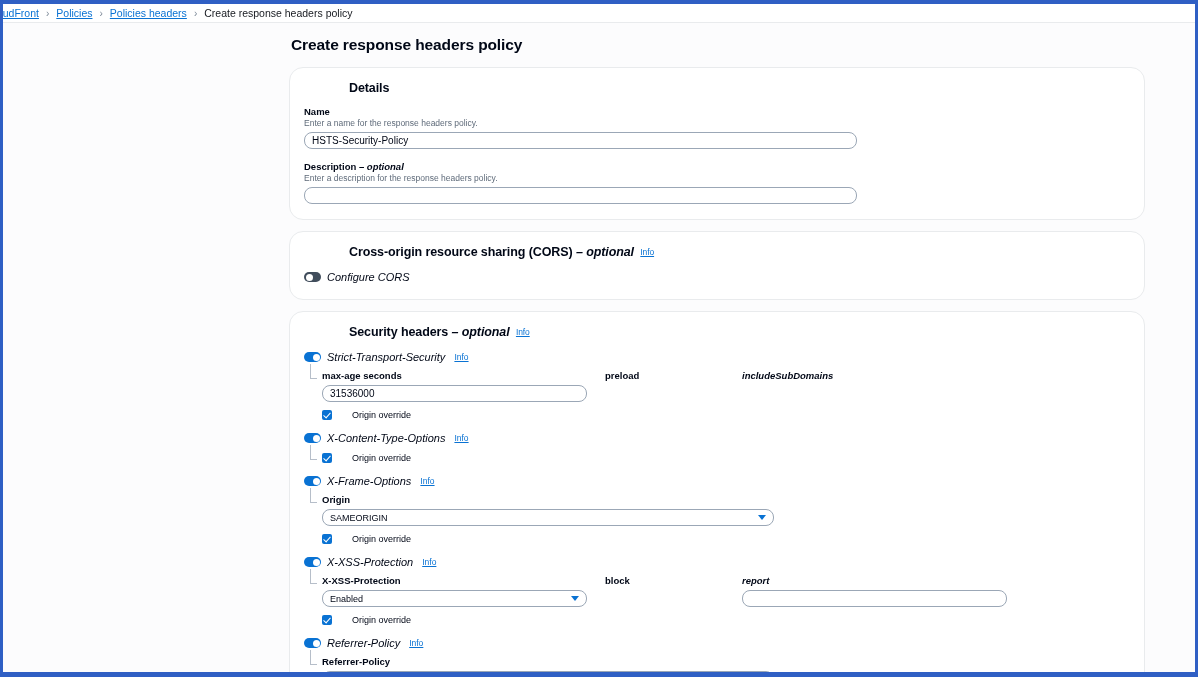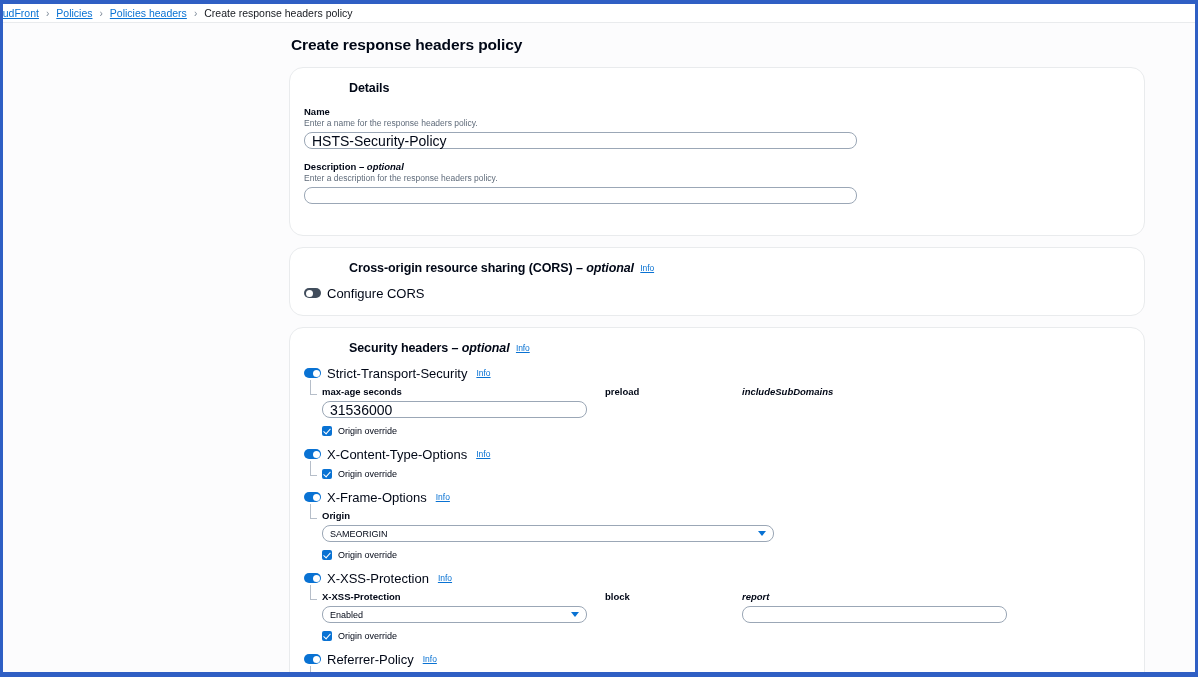--- a/index.html
+++ b/index.html
@@ -105,41 +105,41 @@
     text-decoration: underline;
     font-weight: normal;
     font-style: normal;
     margin-left: 3px;
     cursor: pointer;
     vertical-align: 1px;
   }
 
   
   .field { margin-bottom: 12px; }
-  .field:last-child { margin-bottom: 16px; }
+  .field:last-child { margin-bottom: 0; }
 
   .field-label {
     font-size: 9.5px;
     font-weight: bold;
     color: #000716;
     margin-bottom: 1px;
   }
   .field-label .opt { font-style: italic; }
   .field-hint {
     font-size: 8.5px;
     color: #5f6b7a;
     margin-bottom: 4px;
   }
 
   .text-input {
     height: 17px;
     border: 1px solid #9ba7b6;
     border-radius: 8px;
     background: #ffffff;
-    font-size: 14px;
+    font-size: 10px;
     color: #000716;
     padding: 0 7px;
     display: flex;
     align-items: center;
     font-family: "Liberation Sans", sans-serif;
     width: 100%;
   }
   .text-input.w-name { width: 553px; }
   .text-input.w-maxage { width: 265px; }
   .text-input.w-report { width: 265px; }
@@ -187,22 +187,23 @@
     position: absolute;
     top: 1.5px;
     width: 7px;
     height: 7px;
     border-radius: 50%;
     background: #ffffff;
   }
   .toggle.on  .knob { left: 8.5px; }
   .toggle.off .knob { left: 1.5px; }
   .toggle-label {
-    font-size: 13px;
-    color: #000716;
+    font-size: 11px;
+    color: #000716;
+    font-style: italic;
   }
 
   
   .checkbox {
     width: 10px;
     height: 10px;
     border-radius: 2px;
     background: #0972d3;
     position: relative;
     flex: 0 0 auto;
@@ -213,21 +214,21 @@
     position: absolute;
     left: 3px; top: 1px;
     width: 3px; height: 6px;
     border: solid #ffffff;
     border-width: 0 1.6px 1.6px 0;
     transform: rotate(42deg);
   }
   .check-row {
     display: flex;
     align-items: center;
-    gap: 6px;
+    gap: 20px;
   }
   .check-label {
     font-size: 9px;
     color: #000716;
   }
 
   
   .sec-group { margin-bottom: 2px; }
   .sec-body {
     position: relative;

